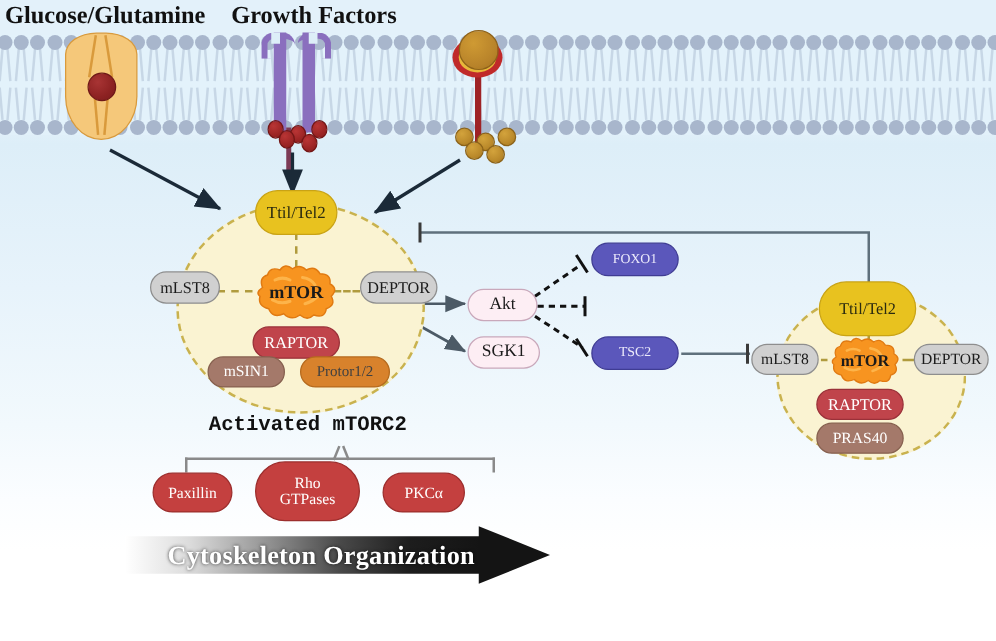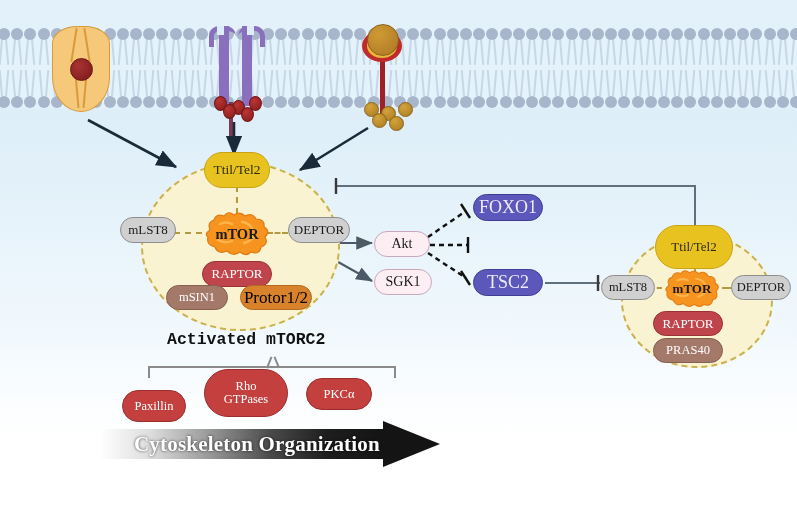--- a/index.html
+++ b/index.html
@@ -108,23 +108,23 @@
   .pill{
     position:absolute;display:flex;align-items:center;justify-content:center;
     text-align:center;border-radius:999px;box-sizing:border-box;line-height:1.02;
     white-space:nowrap;
   }
   .pill.two{white-space:normal;line-height:1.06;}
   .p-tti{background:#e8c21f;border:1.6px solid #c9a315;color:#2b2b10;font-size:13.5px;border-radius:22px;}
   .p-grey{background:#d0d0d0;border:1.6px solid #8e8e8e;color:#1b1b1b;font-size:13px;}
   .p-red{background:#c0444b;border:1.6px solid #9a3139;color:#fff;font-size:13px;}
   .p-brown{background:#a4796a;border:1.6px solid #86604f;color:#fff;font-size:12.5px;}
-  .p-orange{background:#d8822c;border:1.6px solid #b56a1d;color:#000000;font-size:17px;}
+  .p-orange{background:#d8822c;border:1.6px solid #b56a1d;color:#404040;font-size:12px;}
   .p-pink{background:#fdeef4;border:1.6px solid #c9a8bb;color:#1b1b1b;font-size:14px;}
-  .p-blue{background:#5b57bb;border:1.6px solid #3f3c93;color:#eceafb;font-size:18px;}
+  .p-blue{background:#5b57bb;border:1.6px solid #3f3c93;color:#eceafb;font-size:11px;}
   .p-crimson{background:#c4403f;border:1.6px solid #9c2e2d;color:#fff;font-size:12.5px;}
 
   
   .mtorblob{position:absolute;}
   .mtorblob .lbl{
     position:absolute;left:0;top:0;width:100%;height:100%;
     display:flex;align-items:center;justify-content:center;
     font-weight:bold;color:#1a1a1a;
   }
   .dashline{position:absolute;border-top:2px dashed #b09b3e;}
@@ -154,20 +154,22 @@
     position:absolute;left:34px;top:11px;width:250px;
     color:#ffffff;font-weight:bold;font-size:21px;letter-spacing:.2px;
     text-shadow:0 0 3px rgba(0,0,0,.75);
   }
 </style>
 </head>
 <body>
 
 <div id="stage">
 
+  <div class="toplabel" style="left:4px;top:2px;">Glucose/Glutamine</div>
+  <div class="toplabel" style="left:185px;top:2px;">Growth Factors</div>
 
   <div id="membrane">
     <div class="mem-fill"></div>
     <div class="memband mem-top" id="band-top">
         <div class="lipid down" style="left: -2px; top: 0px;">
           <div class="tail t1"></div>
           <div class="tail t2"></div>
           <div class="head"></div>
         </div>
         <div class="lipid down" style="left: 11.2px; top: 0px;">
@@ -913,21 +915,21 @@
 
 
   <div id="bracket">
     <div class="hbar"></div>
     <div class="vl" style="left:0px;"></div>
     <div class="vl" style="left:246px;"></div>
     <div class="peakL"></div>
     <div class="peakR"></div>
   </div>
 
-  <div class="pill p-crimson" style="left:122px;top:390px;width:64px;height:32px;">Paxillin</div>
+  <div class="pill p-crimson" style="left:122px;top:378px;width:64px;height:32px;">Paxillin</div>
 
   <div class="pill p-crimson two" style="left:204px;top:369px;width:84px;height:48px;flex-direction:column;">
     <span>Rho</span>
     <span>GTPases</span>
   </div>
 
   <div class="pill p-crimson" style="left:306px;top:378px;width:66px;height:32px;">PKCα</div>
 
   <div id="cytoarrow">
     <div class="shaft"></div>

